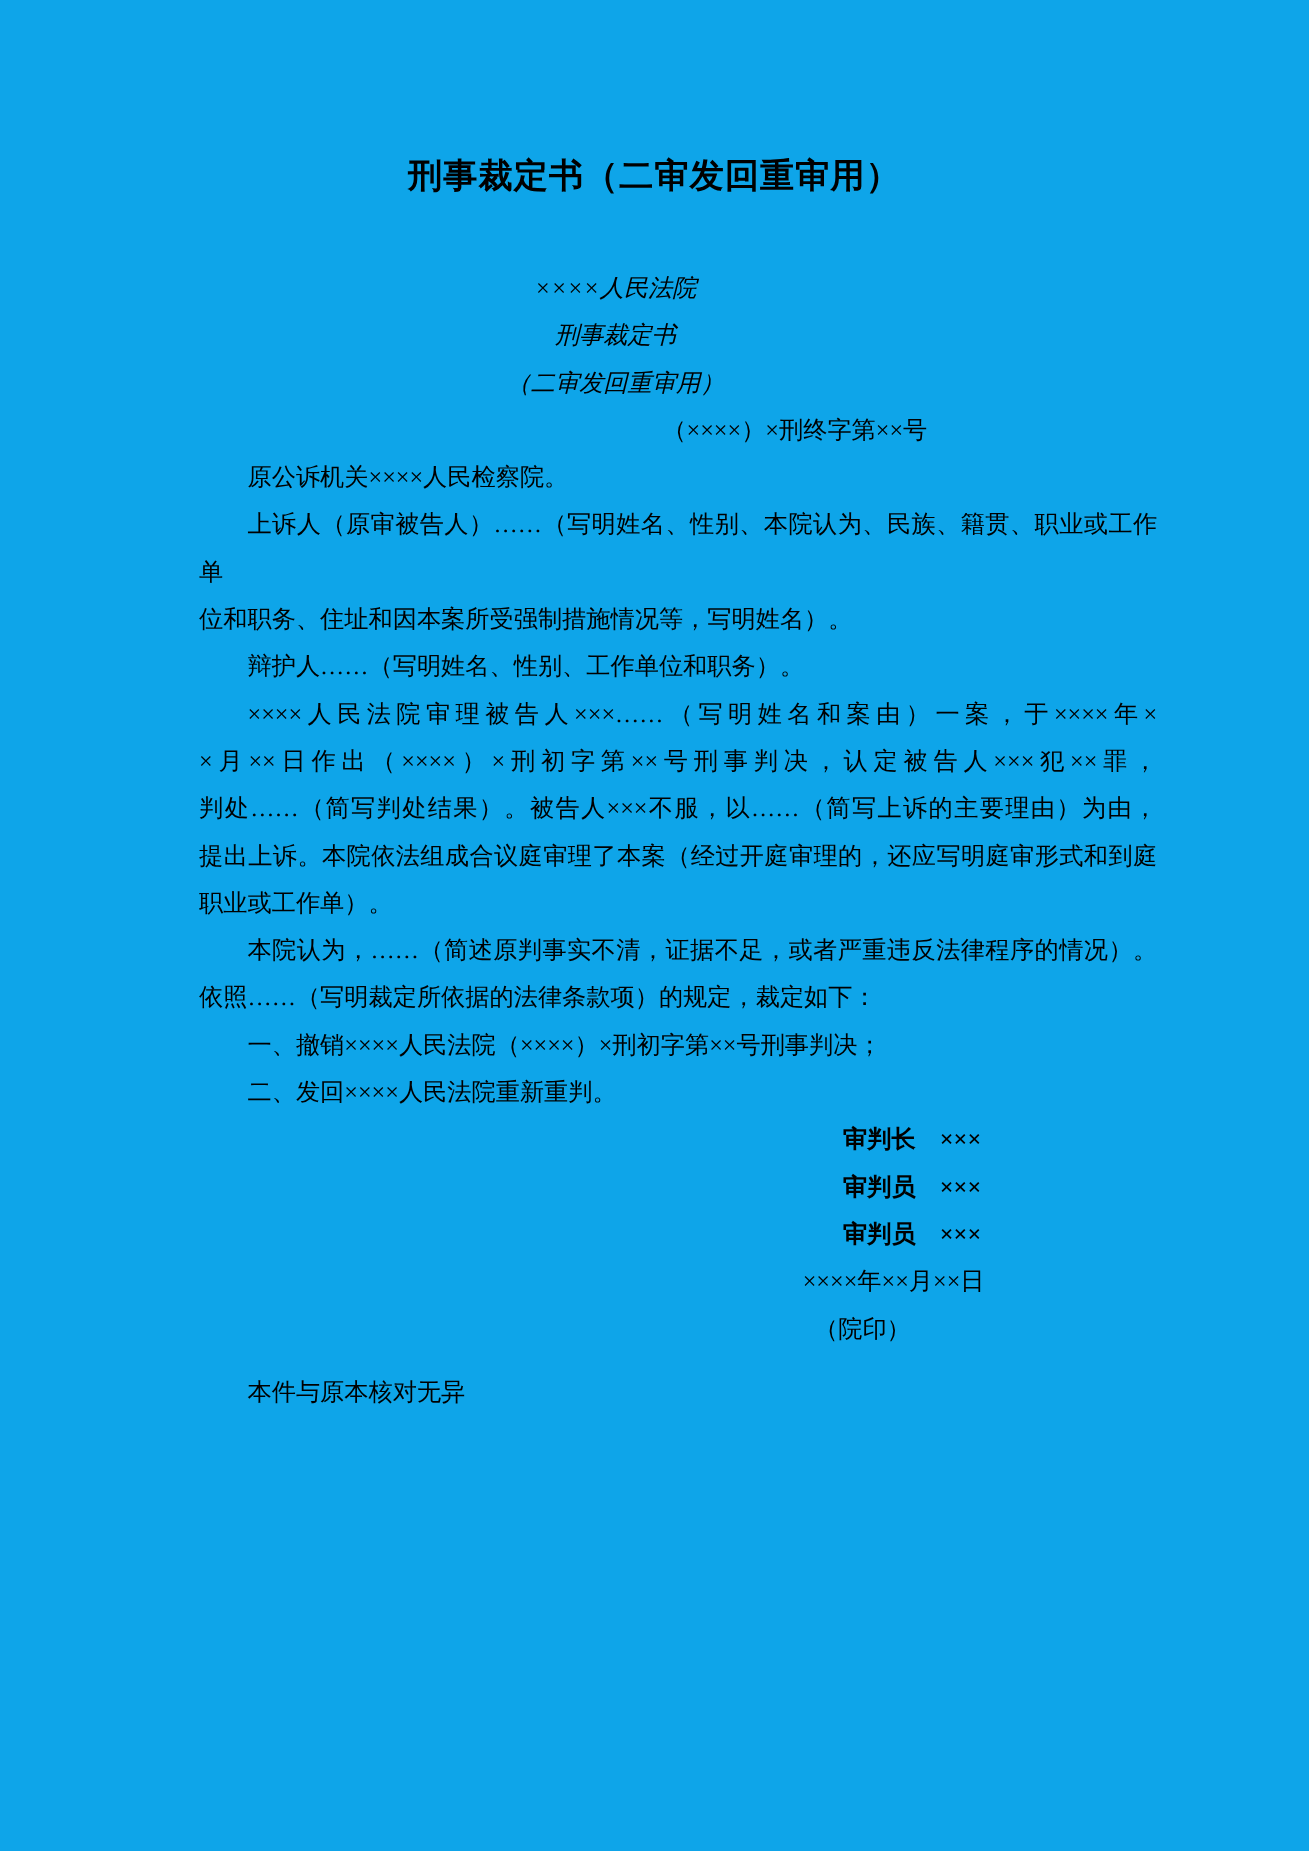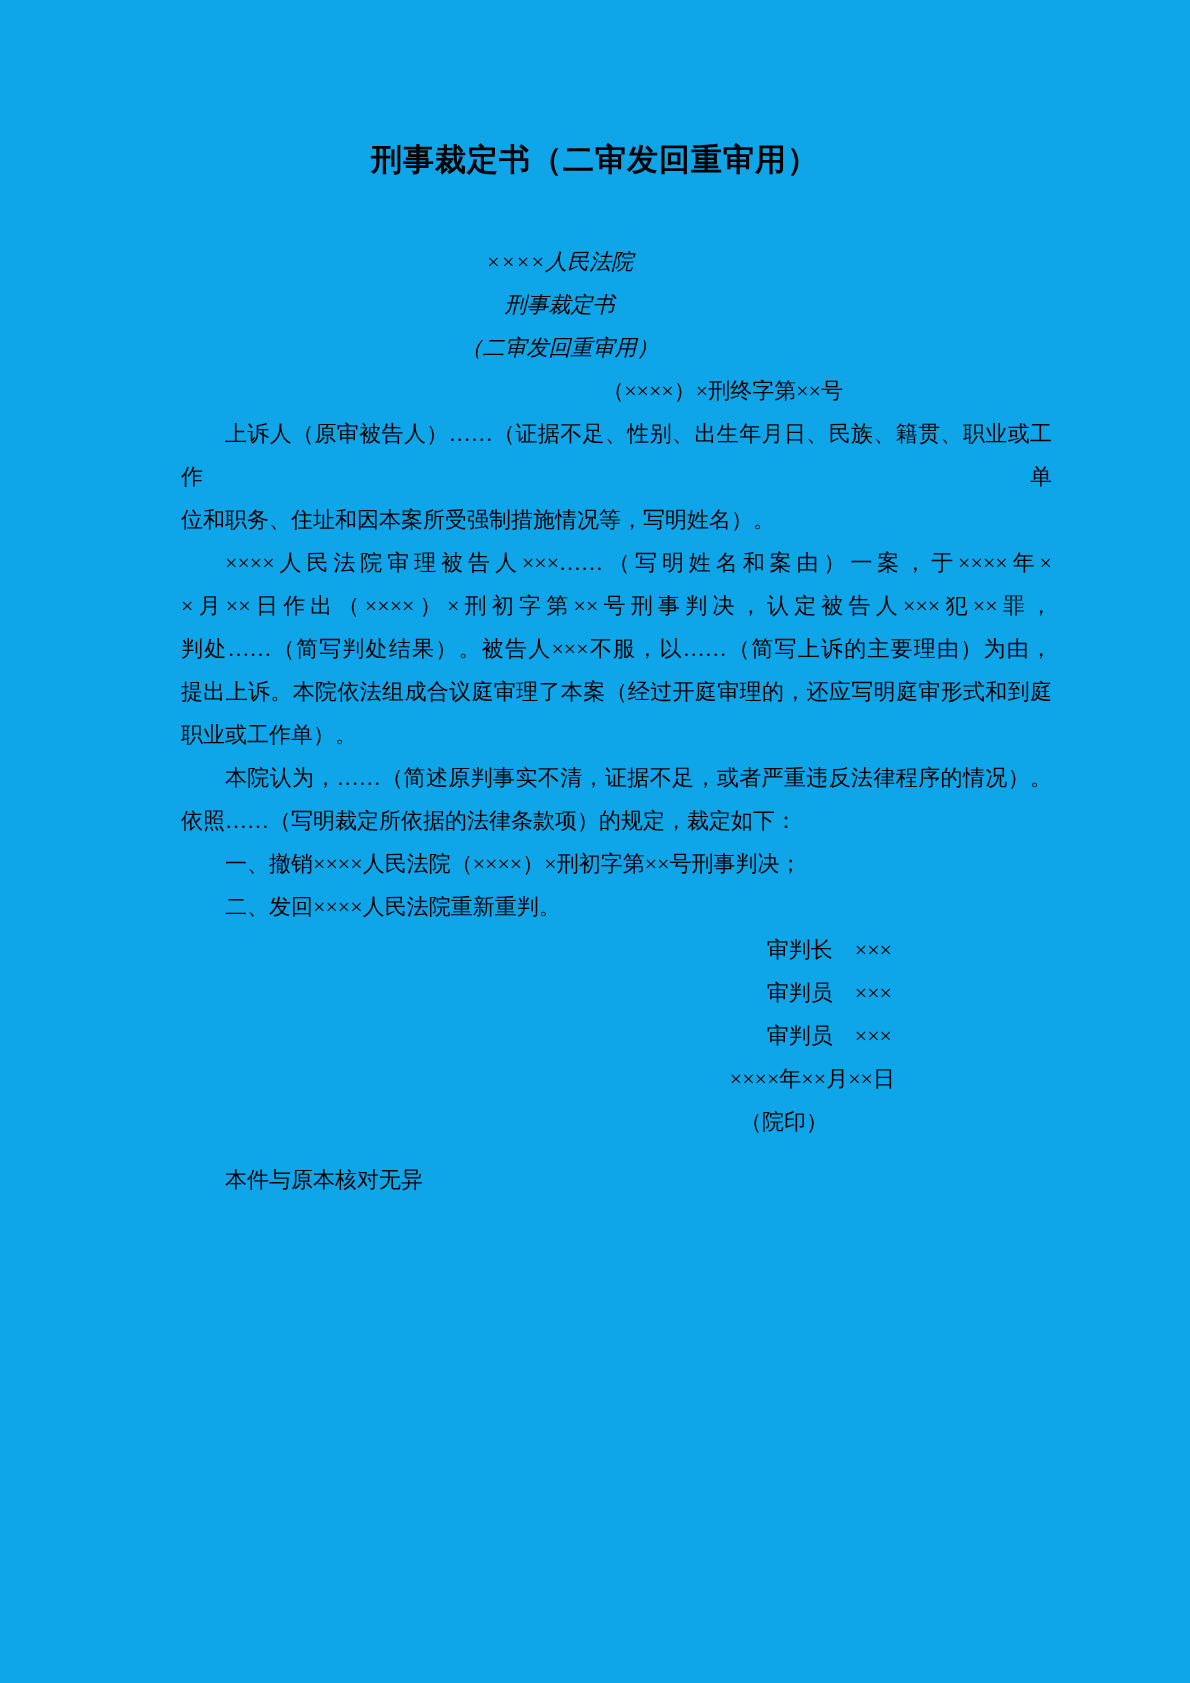--- a/index.html
+++ b/index.html
@@ -48,21 +48,21 @@
   .ind { text-indent: 44px; }
   
   .center {
     text-align: center;
     position: relative;
     left: -57px;
     font-style: italic;
   }
   .caseno { text-align: right; padding-right: 209px; font-family: Liberation Serif, serif; }
   .sig    { text-align: right; }
-  .pr-judge { padding-right: 160px; }
+  .pr-judge { padding-right: 160px; font-weight: bold; }
   .pr-date  { padding-right: 157px; }
   .pr-seal  { padding-right: 224px; }
   .pr-clerk { padding-right: 180px; }
   .footer-gap { margin-top: 15px; }
 </style>
 </head>
 <body>
 
 <div class="page">
 
@@ -71,25 +71,27 @@
   <div class="content">
 
     <div class="line center">××××人民法院</div>
 
     <div class="line center">刑事裁定书</div>
 
     <div class="line center">（二审发回重审用）</div>
 
     <div class="line caseno">（××××）×刑终字第××号</div>
 
+    <div class="line ind">原公诉机关××××人民检察院。</div>
 
-    <div class="line ind full">上诉人（原审被告人）……（证据不足、性别、出生年月日、民族、籍贯、职业或工作单</div>
+    <div class="line ind full">上诉人（原审被告人）……（写明姓名、性别、本院认为、民族、籍贯、职业或工作单</div>
 
     <div class="line">位和职务、住址和因本案所受强制措施情况等，写明姓名）。</div>
 
+    <div class="line ind">辩护人……（写明姓名、性别、工作单位和职务）。</div>
 
     <div class="line ind full">××××人民法院审理被告人×××……（写明姓名和案由）一案，于××××年×</div>
 
     <div class="line full">×月××日作出（××××）×刑初字第××号刑事判决，认定被告人×××犯××罪，</div>
 
     <div class="line full">判处……（简写判处结果）。被告人×××不服，以……（简写上诉的主要理由）为由，</div>
 
     <div class="line full">提出上诉。本院依法组成合议庭审理了本案（经过开庭审理的，还应写明庭审形式和到庭</div>
 
     <div class="line">职业或工作单）。</div>

